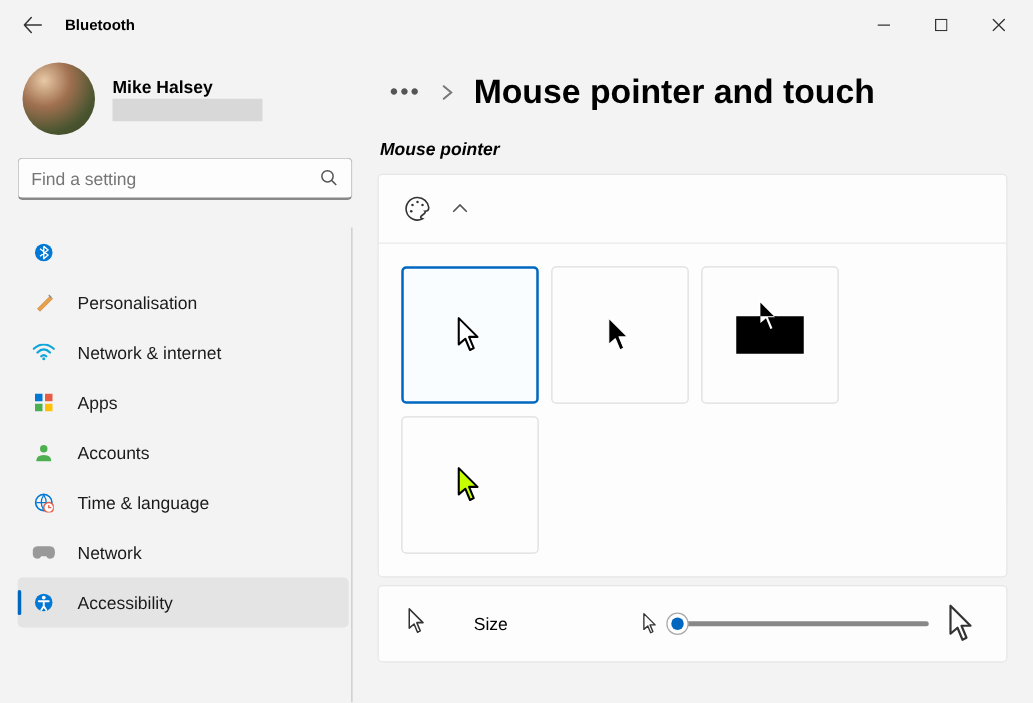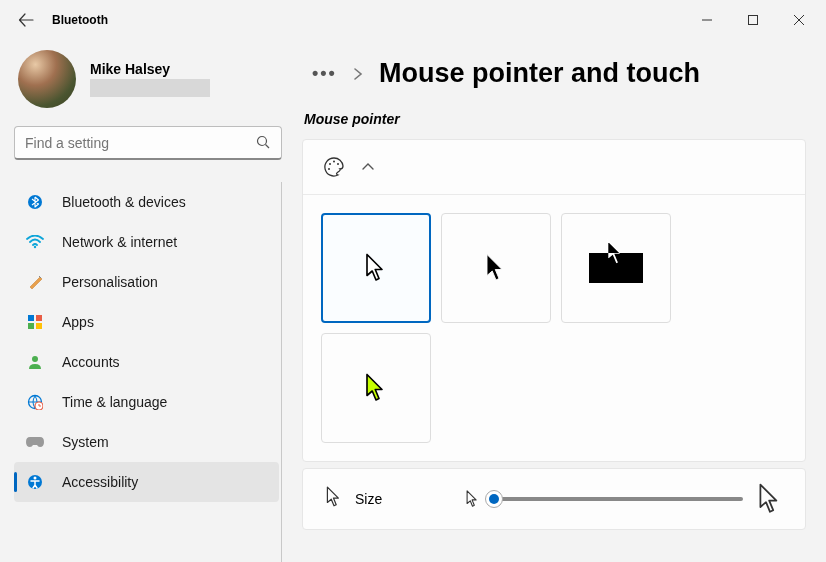--- a/index.html
+++ b/index.html
@@ -43,21 +43,21 @@
     .card-header-icon { width: 22px; height: 22px; display: flex; align-items: center; justify-content: center; }
     .card-header-title { font-size: 14px; flex: 1; }
     .card-body { border-top: 1px solid #eaeaea; padding: 18px; }
     
     .style-grid { display: flex; flex-wrap: wrap; gap: 10px; }
     .style-option { width: 110px; height: 110px; border: 1px solid #ddd; border-radius: 4px; display: flex; align-items: center; justify-content: center; cursor: pointer; background: #fdfdfd; }
     .style-option.selected { border: 2px solid #0067c0; background: #fafdff; }
     
     .inverted-swatch { width: 54px; height: 30px; background: #000; position: relative; display: flex; align-items: flex-start; justify-content: center; }
     
-    .size-row { display: flex; align-items: center; padding: 14px 22px; gap: 10px; }
+    .size-row { display: flex; align-items: center; padding: 14px 22px; gap: 34px; }
     .size-icon { width: 20px; }
     .size-label { font-size: 14px; flex: 0 0 100px; }
     .slider-wrap { flex: 1; display: flex; align-items: center; gap: 14px; }
     .slider { flex: 1; height: 4px; background: #888; border-radius: 2px; position: relative; }
     .slider-thumb { position: absolute; left: 0%; top: 50%; transform: translate(-50%, -50%); width: 18px; height: 18px; border-radius: 50%; background: #fff; border: 1px solid #aaa; display: flex; align-items: center; justify-content: center; }
     .slider-thumb::after { content: ''; width: 10px; height: 10px; border-radius: 50%; background: #0067c0; }
   </style>
 </head>
 <body>
 
@@ -106,39 +106,38 @@
     </div>
 
     <nav class="nav">
       <div class="nav-item">
         <span class="nav-icon">
             <svg width="16" height="16" viewBox="0 0 16 16">
               <circle cx="8" cy="8" r="7" fill="#0078d4"></circle>
               <path d="M8 3 v10 l3.5-3 L5 5 M8 3 l3.5 3 L5 11" stroke="#fff" stroke-width="1.1" fill="none" stroke-linejoin="round"></path>
             </svg>
           </span>
-        <span>Bluetooth &amp; devices</span>
+      </div>
+      <div class="nav-item">
+        <span class="nav-icon">
+            <svg width="16" height="16" viewBox="0 0 16 16">
+              <path d="M3 13 L13 3 L15 5 L5 15 Z" fill="#e8a04c" stroke="#c47a2a" stroke-width="0.5"></path>
+              <path d="M12 2 L14 4" stroke="#888"></path>
+            </svg>
+          </span>
+        <span>Personalisation</span>
       </div>
       <div class="nav-item">
         <span class="nav-icon">
             <svg width="18" height="14" viewBox="0 0 18 14">
               <path d="M1 4 Q9 -3 17 4 M4 7 Q9 2 14 7 M7 10 Q9 8 11 10" stroke="#0ea5d9" stroke-width="1.8" fill="none" stroke-linecap="round"></path>
               <circle cx="9" cy="12" r="1.2" fill="#0ea5d9"></circle>
             </svg>
           </span>
         <span>Network &amp; internet</span>
-      </div>
-      <div class="nav-item">
-        <span class="nav-icon">
-            <svg width="16" height="16" viewBox="0 0 16 16">
-              <path d="M3 13 L13 3 L15 5 L5 15 Z" fill="#e8a04c" stroke="#c47a2a" stroke-width="0.5"></path>
-              <path d="M12 2 L14 4" stroke="#888"></path>
-            </svg>
-          </span>
-        <span>Personalisation</span>
       </div>
       <div class="nav-item">
         <span class="nav-icon">
             <svg width="16" height="16" viewBox="0 0 16 16">
               <rect x="1" y="1" width="6" height="6" fill="#0078d4"></rect>
               <rect x="9" y="1" width="6" height="6" fill="#e85c45"></rect>
               <rect x="1" y="9" width="6" height="6" fill="#4caf50"></rect>
               <rect x="9" y="9" width="6" height="6" fill="#ffc107"></rect>
             </svg>
           </span>
@@ -163,21 +162,21 @@
             </svg>
           </span>
         <span>Time &amp; language</span>
       </div>
       <div class="nav-item">
         <span class="nav-icon">
             <svg width="18" height="12" viewBox="0 0 18 12">
               <path d="M4 1 h10 q4 0 4 5 t-4 5 q-2 0 -3-2 h-4 q-1 2 -3 2 q-4 0 -4-5 t4-5 Z" fill="#999"></path>
             </svg>
           </span>
-        <span>System</span>
+        <span>Network</span>
       </div>
       <div class="nav-item active">
         <span class="nav-icon">
             <svg width="16" height="16" viewBox="0 0 16 16">
               <circle cx="8" cy="8" r="7" fill="#0078d4"></circle>
               <circle cx="8" cy="4" r="1.5" fill="#fff"></circle>
               <path d="M4 7 h8 M8 7 v4 M6 14 L8 11 L10 14" stroke="#fff" stroke-width="1.5" fill="none" stroke-linecap="round"></path>
             </svg>
           </span>
         <span>Accessibility</span>

